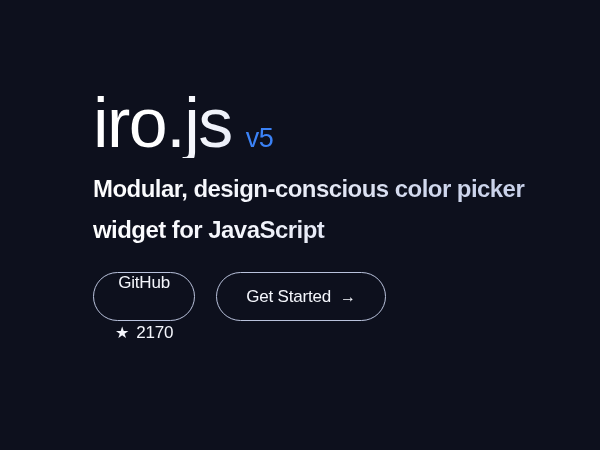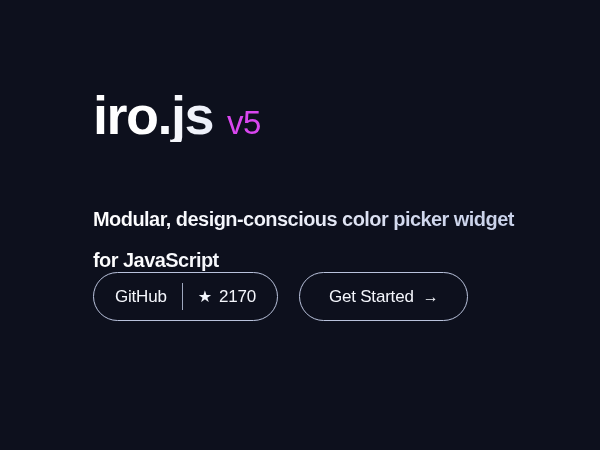--- a/index.html
+++ b/index.html
@@ -26,54 +26,53 @@
   
   .title-row {
     position: absolute;
     left: 0;
     top: 88px;
     display: flex;
     align-items: baseline;
     gap: 14px;
   }
   .title {
-    font-size: 54px;
-    font-weight: bold;
+    font-size: 70px;
+    font-weight: normal;
     letter-spacing: -1.5px;
     line-height: 1;
     color: #ffffff;
     background: linear-gradient(100deg, #ffffff 0%, #ffffff 45%, #e9edf8 100%);
     -webkit-background-clip: text;
     background-clip: text;
     -webkit-text-fill-color: transparent;
   }
   .version {
-    font-size: 33px;
+    font-size: 27px;
     font-weight: normal;
     letter-spacing: -0.5px;
     line-height: 1;
-    color: #d946ef;
+    color: #3b82f6;
   }
 
   
   .subtitle {
     position: absolute;
     left: 0;
     top: 168px;
     width: 440px;
-    font-size: 20px;
+    font-size: 24px;
     font-weight: bold;
     letter-spacing: -0.55px;
     line-height: 41px;
     background: linear-gradient(95deg, #ffffff 0%, #f2f4fb 38%, #d2d9ee 72%, #c6cfe8 100%);
     -webkit-background-clip: text;
     background-clip: text;
     -webkit-text-fill-color: transparent;
     color: #dfe4f2;
-    margin-top: 31px;
   }
 
   
   .button-row {
     position: absolute;
     left: 0;
     top: 272px;
     display: flex;
     align-items: center;
     gap: 21px;
@@ -88,20 +87,21 @@
     background: transparent;
     color: #f4f6fc;
     font-size: 17px;
     letter-spacing: -0.2px;
     cursor: pointer;
     user-select: none;
   }
   .pill-github {
     padding: 0 21px;
     gap: 15px;
+    flex-direction: column;
   }
   .pill-divider {
     width: 1px;
     height: 27px;
     background: #b9c2dc;
     opacity: 0.85;
   }
   .stars {
     display: flex;
     align-items: center;

